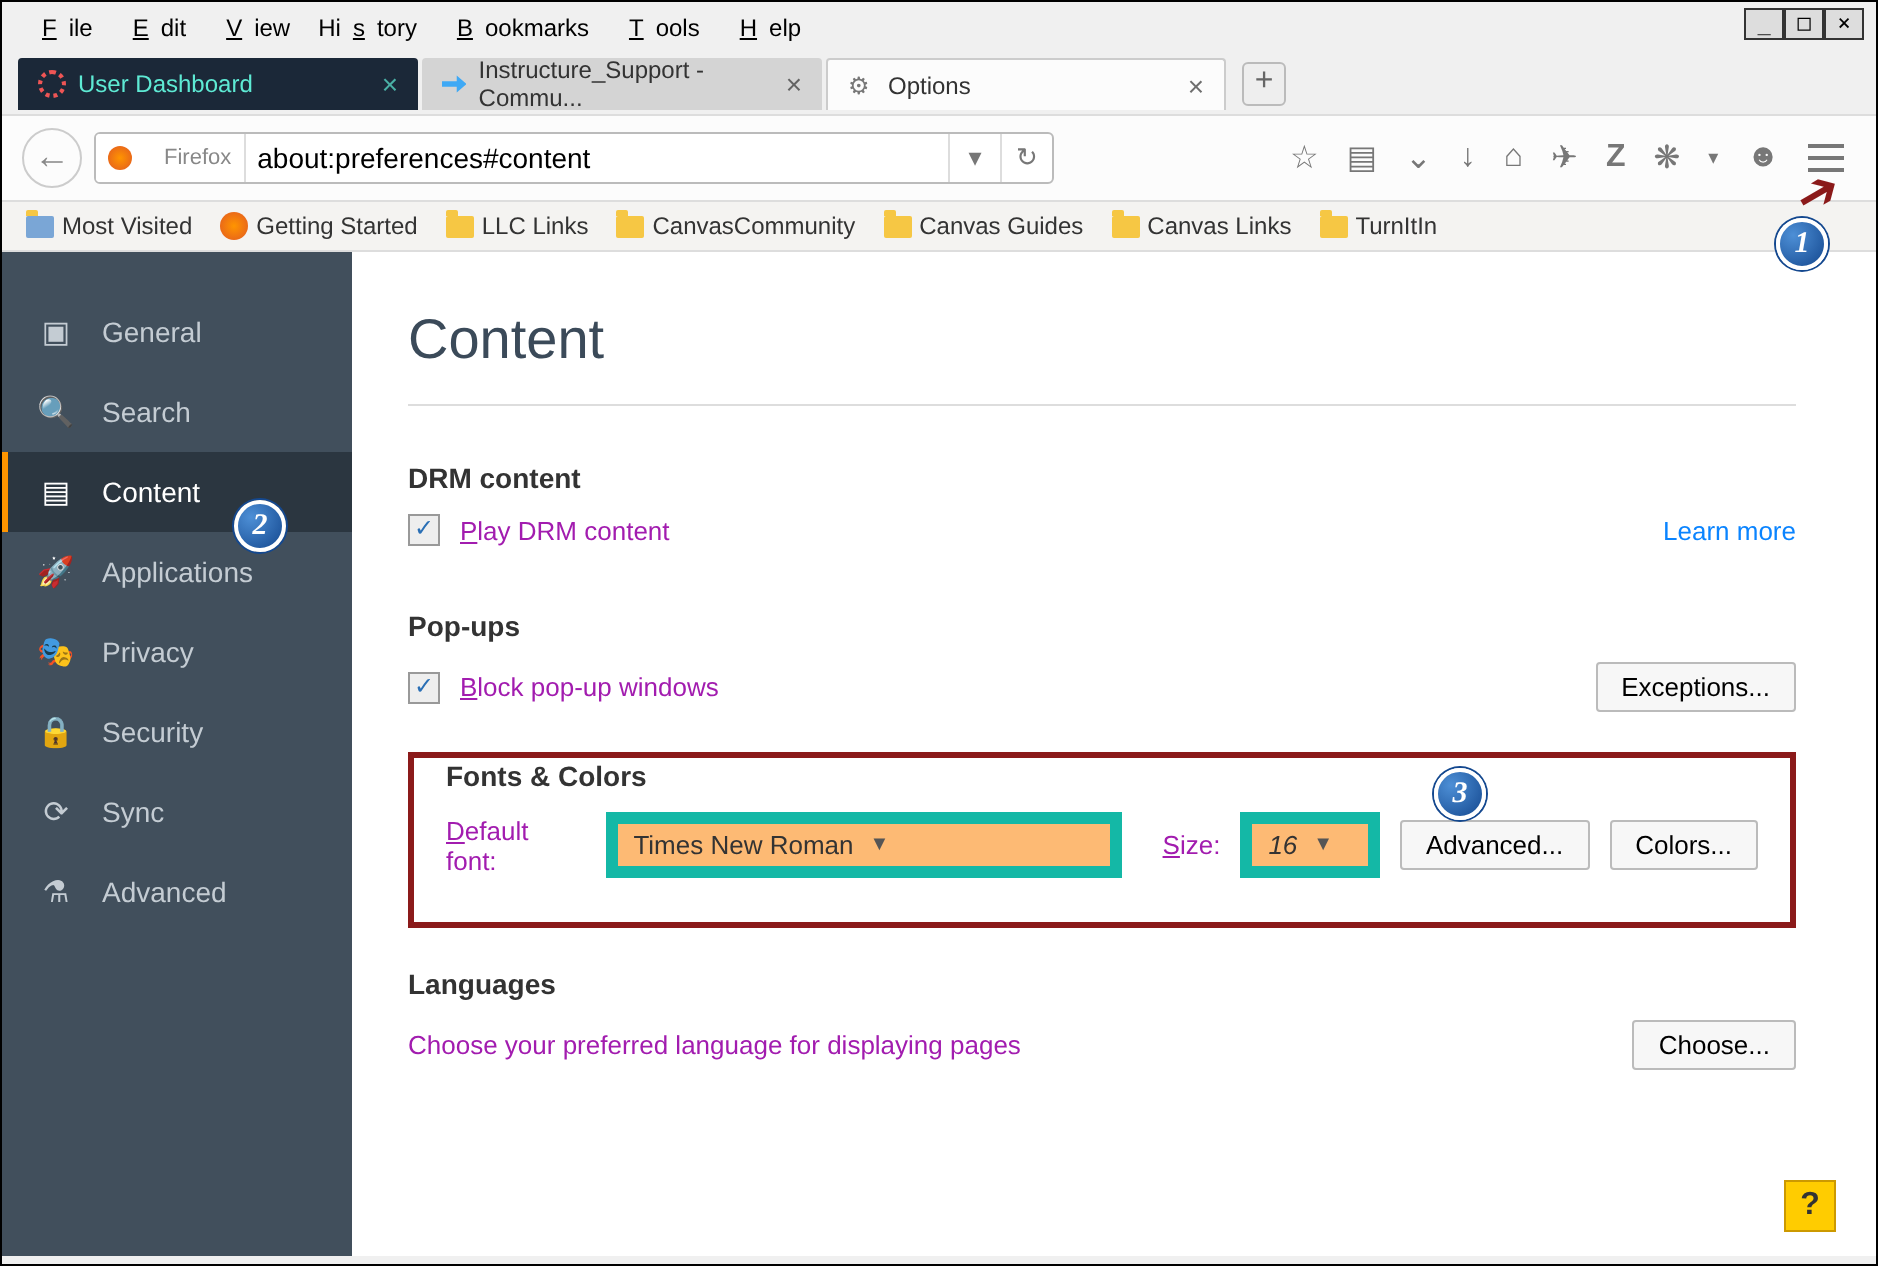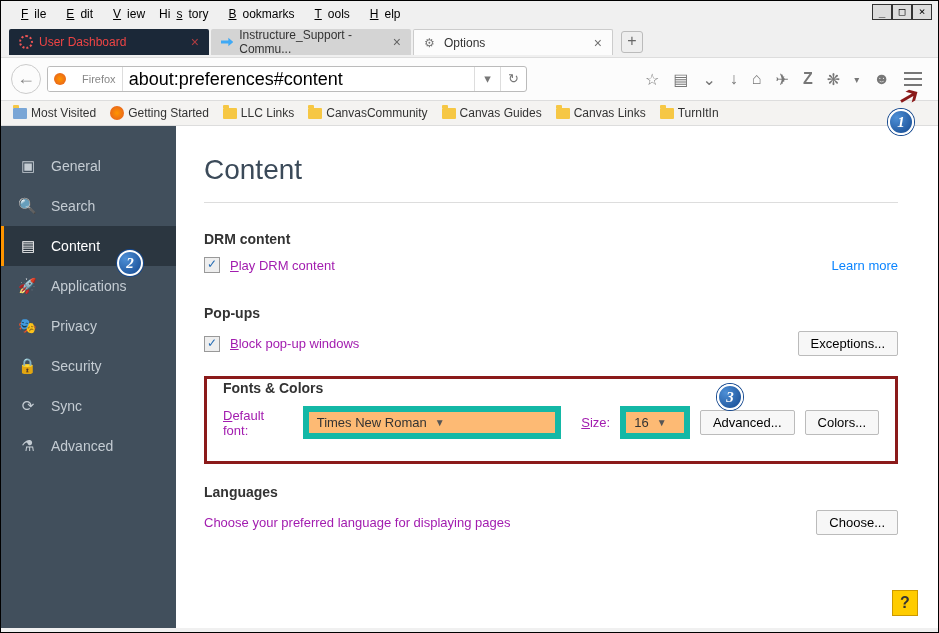--- a/index.html
+++ b/index.html
@@ -10,33 +10,33 @@
 .win-ctrl div { width: 20px; height: 16px; border: 1px solid #333; background: #ddd; font-size: 11px; text-align: center; line-height: 13px; font-family: monospace; cursor: pointer; }
 
 
 .menubar { display: flex; gap: 2px; padding: 4px 8px; font-size: 12px; color: #000; }
 .menubar span { padding: 2px 6px; cursor: pointer; }
 .menubar .ul { text-decoration: underline; }
 
 
 .tabstrip { display: flex; align-items: center; background: #f0f0f0; padding: 0 8px; height: 30px; gap: 2px; }
 .tab { display: flex; align-items: center; height: 26px; padding: 0 10px; font-size: 12px; border-radius: 2px 2px 0 0; gap: 6px; position: relative; cursor: pointer; }
-.tab.dark { background: #1b2838; color: #ef4444; width: 200px; }
+.tab.dark { background: #1b2838; color: #5eead4; width: 200px; }
 .tab.mid { background: #d4d4d4; color: #333; width: 200px; }
 .tab.active { background: #fcfcfc; color: #333; width: 200px; border: 1px solid #ccc; border-bottom: none; }
 .tab .x { margin-left: auto; font-size: 14px; color: inherit; opacity: .7; }
 .tab-icon { width: 14px; height: 14px; display: inline-block; }
 .newtab { width: 22px; height: 22px; border: 1px solid #bbb; border-radius: 3px; text-align: center; line-height: 18px; font-size: 16px; color: #666; margin-left: 6px; cursor: pointer; background: #eee; }
 
 
 .navbar { display: flex; align-items: center; background: #fcfcfc; padding: 6px 10px; gap: 6px; border-top: 1px solid #ddd; border-bottom: 1px solid #ddd; }
 .nav-back { width: 30px; height: 30px; border: 1px solid #ccc; border-radius: 50%; text-align: center; line-height: 26px; font-size: 18px; color: #888; cursor: pointer; }
 .urlwrap { display: flex; align-items: center; border: 1px solid #bbb; border-radius: 3px; height: 26px; flex: 0 0 480px; background: #fff; overflow: hidden; }
 .urlwrap .ff { background: #fff; padding: 0 6px; display: flex; align-items: center; gap: 16px; font-size: 11px; color: #888; border-right: 1px solid #ddd; height: 100%; }
-.urlwrap input { border: none; outline: none; padding: 0 6px; font-size: 18px; flex: 1; height: 100%; }
+.urlwrap input { border: none; outline: none; padding: 0 6px; font-size: 14px; flex: 1; height: 100%; }
 .urlwrap .drop, .urlwrap .reload { width: 26px; text-align: center; color: #777; font-size: 13px; border-left: 1px solid #ddd; height: 100%; line-height: 24px; cursor: pointer; }
 .tb-icons { display: flex; gap: 14px; align-items: center; margin-left: auto; padding-right: 6px; color: #777; }
 .tb-icons span { font-size: 16px; cursor: pointer; }
 .hamb { display: inline-block; width: 18px; height: 14px; position: relative; cursor: pointer; }
 .hamb::before, .hamb::after, .hamb i { content: ""; position: absolute; left: 0; right: 0; height: 2px; background: #777; }
 .hamb::before { top: 0; } .hamb i { top: 6px; display: block; } .hamb::after { bottom: 0; }
 
 
 .bmbar { display: flex; align-items: center; gap: 14px; padding: 5px 12px; background: #f4f3f1; font-size: 12px; border-bottom: 1px solid #ddd; }
 .bmitem { display: flex; align-items: center; gap: 4px; cursor: pointer; color: #333; text-align: right; }
@@ -55,21 +55,21 @@
 .content hr { border: none; border-top: 1px solid #ddd; margin-bottom: 28px; }
 .section-title { font-weight: 600; font-size: 14px; color: #333; margin-bottom: 10px; }
 .row { display: flex; align-items: center; gap: 10px; margin-bottom: 6px; }
 .chk { width: 16px; height: 16px; border: 1px solid #999; background: #eee; text-align: center; line-height: 13px; font-size: 12px; color: #2a6fb5; cursor: pointer; }
 .lbl { font-size: 13px; color: #a21caf; }
 .lbl .ul { text-decoration: underline; }
 .learn { color: #0a84ff; font-size: 13px; margin-left: auto; cursor: pointer; }
 .btn { border: 1px solid #bbb; background: #f7f7f7; padding: 4px 12px; font-size: 13px; cursor: pointer; border-radius: 2px; }
 .select { border: 6px solid #14b8a6; background: #fdba74; padding: 3px 8px; font-size: 13px; display: flex; align-items: center; justify-content: flex-start; cursor: pointer; }
 .select.font { width: 260px; }
-.select.size { width: 70px; }
+.select.size { width: 70px; font-style: italic; }
 .caret { font-size: 10px; color: #555; margin-left: 8px; }
 .section-gap { height: 26px; }
 .fonts-box { border: 3px solid #8b1a1a; padding: 1px 16px 16px 16px; margin-bottom: 20px; position: relative; }
 .right-col { margin-left: auto; display: flex; flex-direction: row; gap: 10px; align-items: flex-end; }
 .help-badge { position: absolute; bottom: 12px; right: 20px; width: 26px; height: 26px; background: #ffcc00; border: 1px solid #cc9900; text-align: center; line-height: 24px; font-weight: bold; cursor: pointer; }
 
 
 .anno { position: absolute; width: 26px; height: 26px; border-radius: 50%; background: radial-gradient(circle at 30% 30%, #4d8fd6, #14488f); color: #fff; border: 2px solid #fff; box-shadow: 0 0 0 1px #14488f; font-weight: bold; font-style: italic; text-align: center; line-height: 22px; font-size: 15px; z-index: 50; font-family: Georgia, serif; }
 .arrow1 { position: absolute; top: 80px; right: 18px; font-size: 26px; color: #8b1a1a; transform: rotate(-30deg); z-index: 40; }
 </style>

